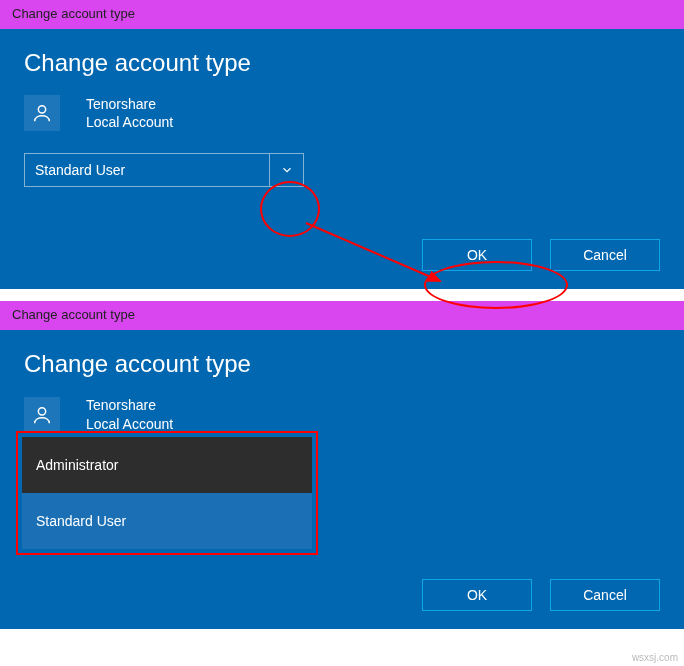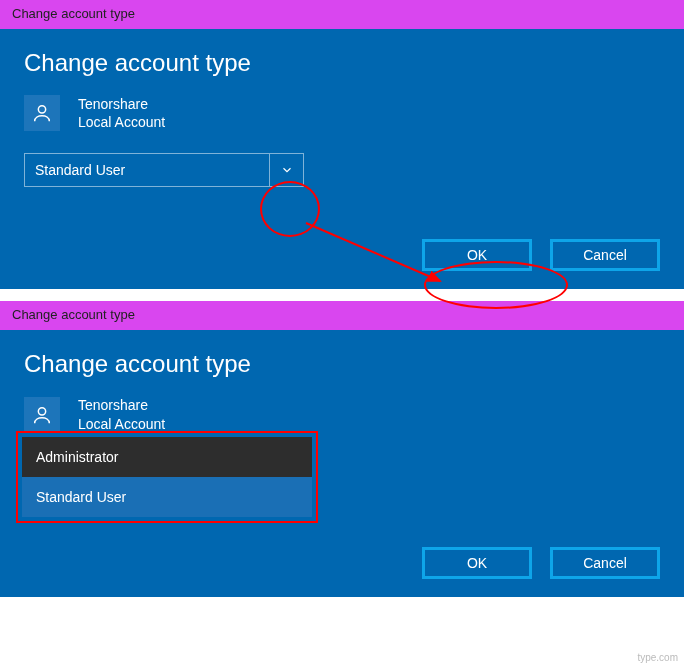--- a/index.html
+++ b/index.html
@@ -26,21 +26,21 @@
       position: relative;
     }
     .panel-title {
       font-size: 24px;
       font-weight: 300;
       margin-bottom: 18px;
     }
     .user-row {
       display: flex;
       align-items: center;
-      gap: 18px;
+      gap: 26px;
       margin-bottom: 22px;
     }
     .user-icon {
       width: 36px;
       height: 36px;
       background: #1d75ba;
       display: flex;
       align-items: center;
       justify-content: center;
     }
@@ -75,38 +75,38 @@
     .btn-row {
       display: flex;
       justify-content: flex-end;
       gap: 18px;
       margin-top: 52px;
     }
     .btn {
       min-width: 110px;
       height: 32px;
       background: #0067b0;
-      border: 3px solid #0ea5e9;
+      border: 1px solid #0ea5e9;
       color: #fff;
       font-size: 14px;
       display: flex;
       align-items: center;
       justify-content: center;
       cursor: pointer;
     }
     
     .window2 .panel { padding-bottom: 18px; }
     .dropdown-list {
       width: 290px;
       margin-left: -2px;
       margin-top: -2px;
       position: relative;
     }
     .dropdown-list .item {
-      padding: 12px 14px;
+      padding: 20px 14px;
       font-size: 14px;
       cursor: pointer;
     }
     .item-admin { background: #2d2d2d; color: #fff; }
     .item-std { background: #1a6fb5; color: #fff; padding-bottom: 18px; }
     .red-rect {
       position: absolute;
       border: 2px solid #ff0000;
       pointer-events: none;
       z-index: 5;
@@ -222,13 +222,13 @@
       <div class="btn">
         <span>OK</span>
       </div>
       <div class="btn">
         <span>Cancel</span>
       </div>
     </div>
   </div>
 </div>
 
-<div class="watermark">type.com</div>
+<div class="watermark">wsxsj.com</div>
 
 </body></html>

